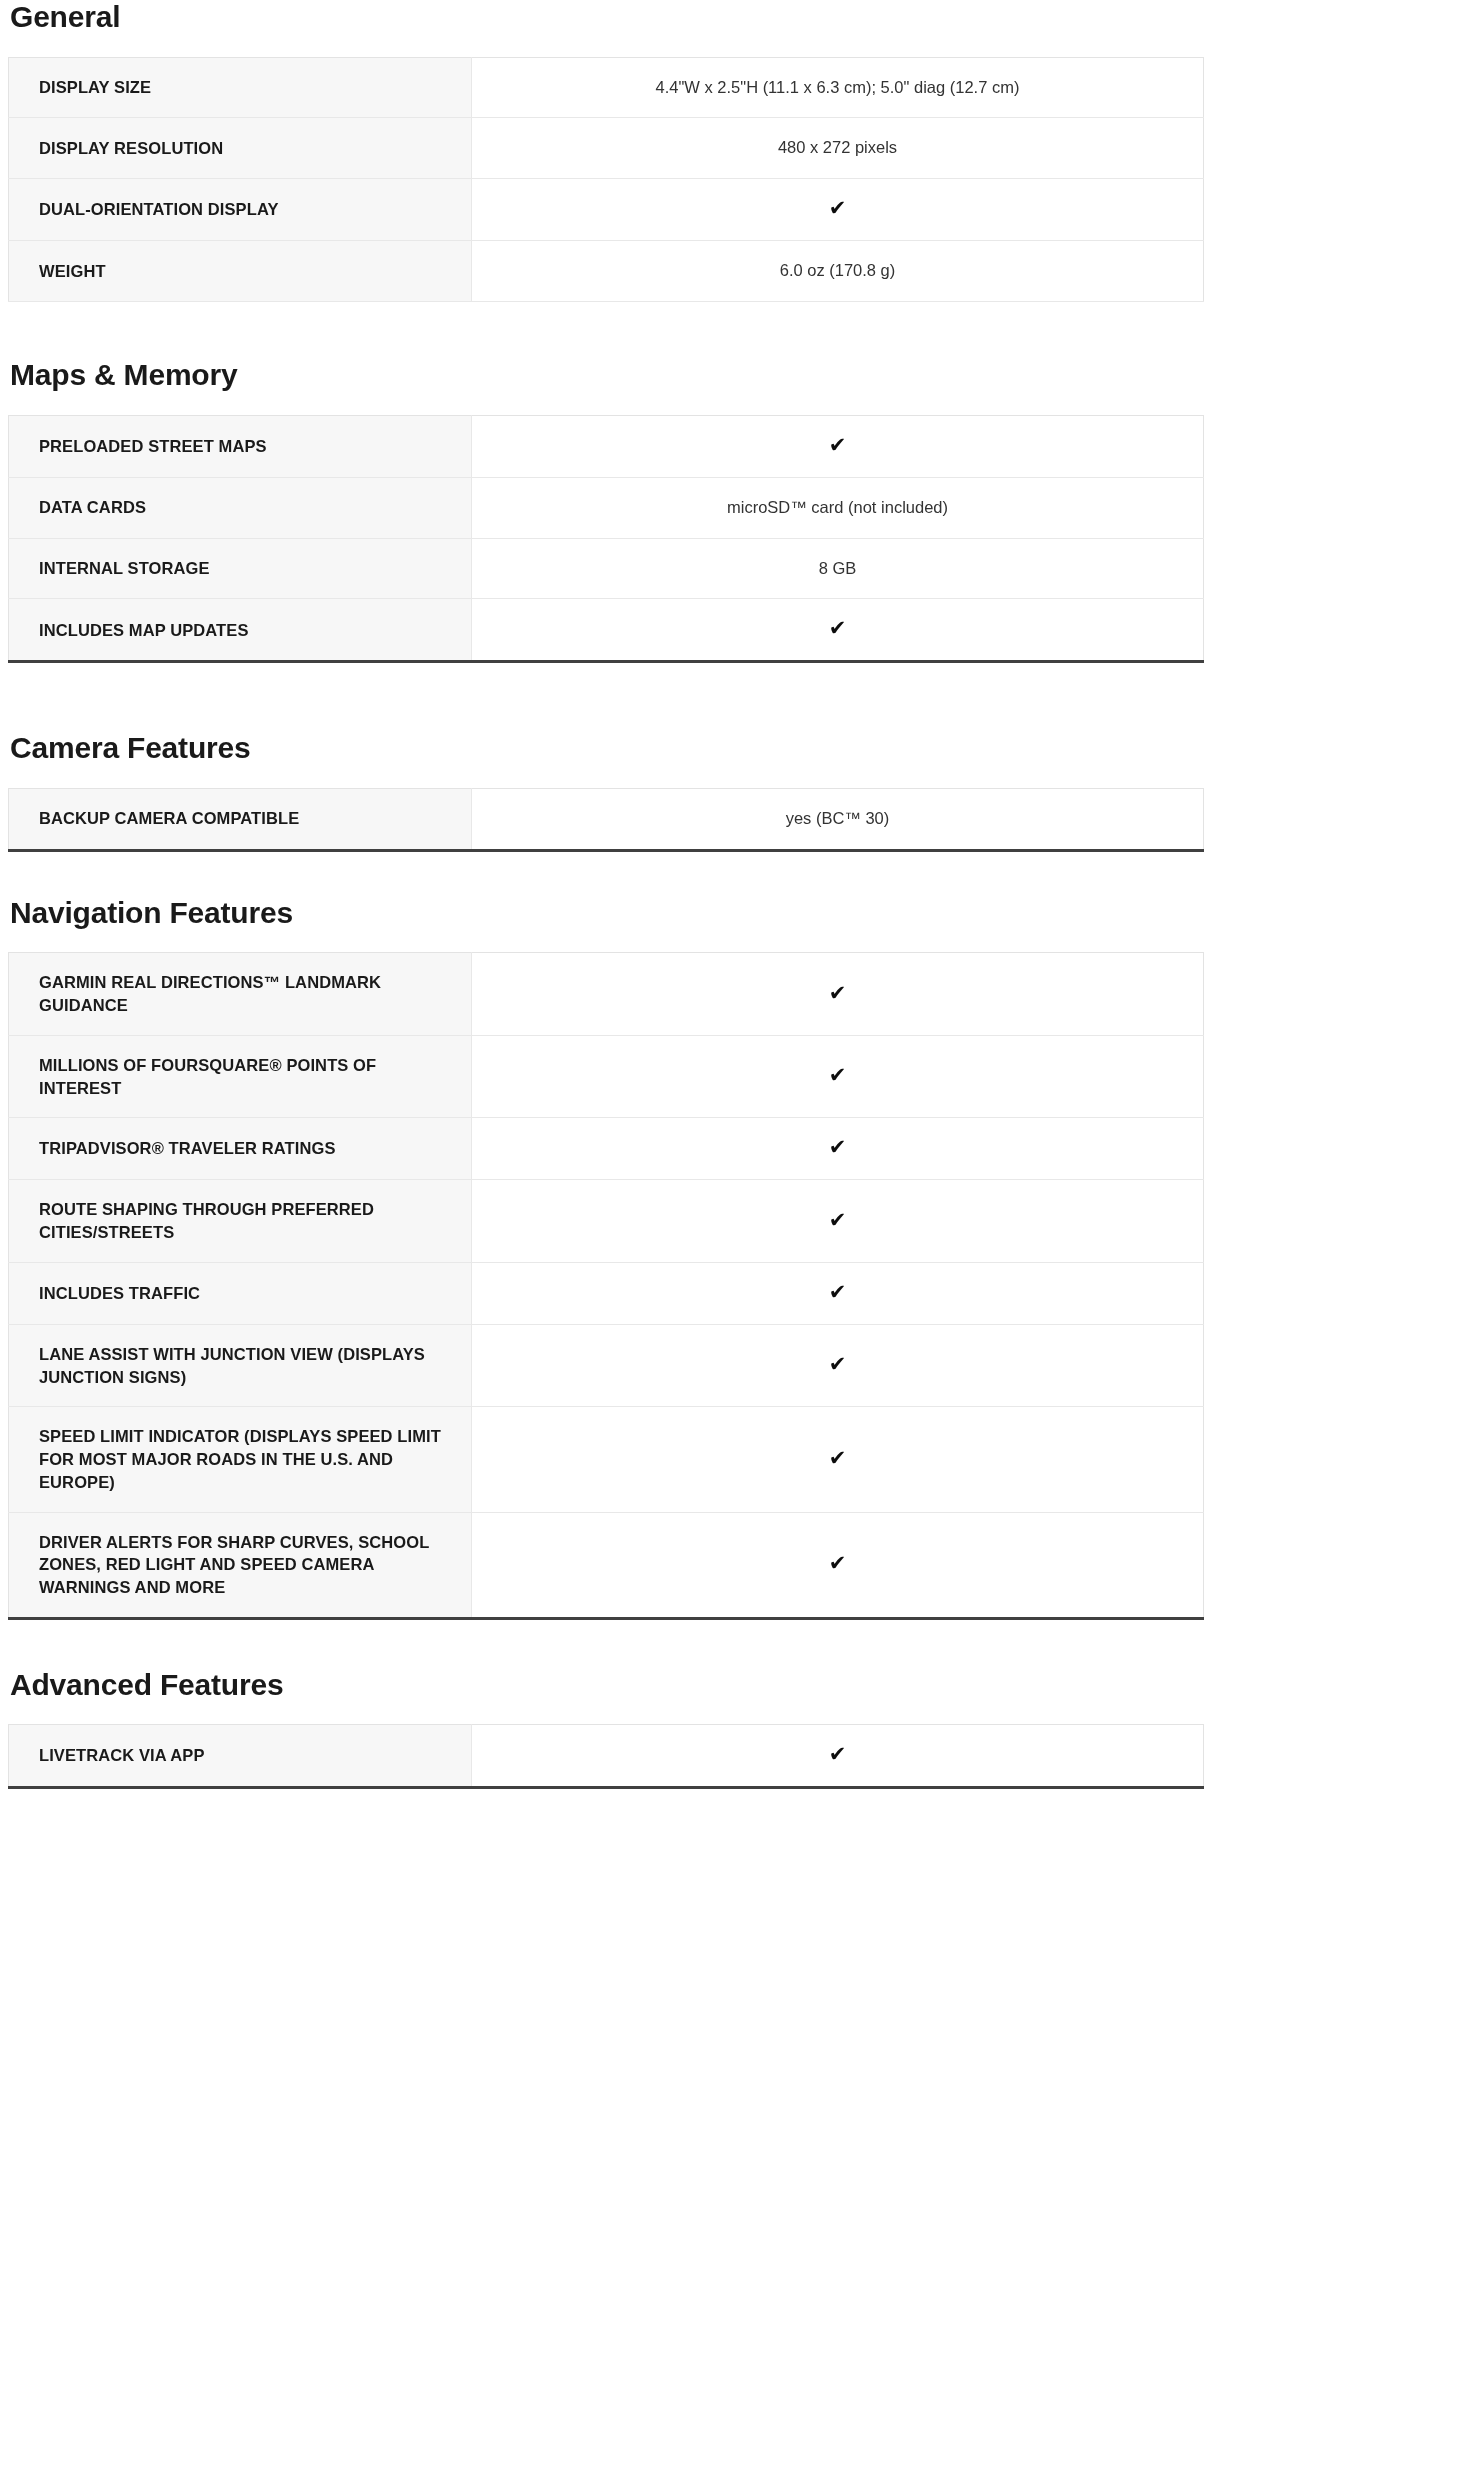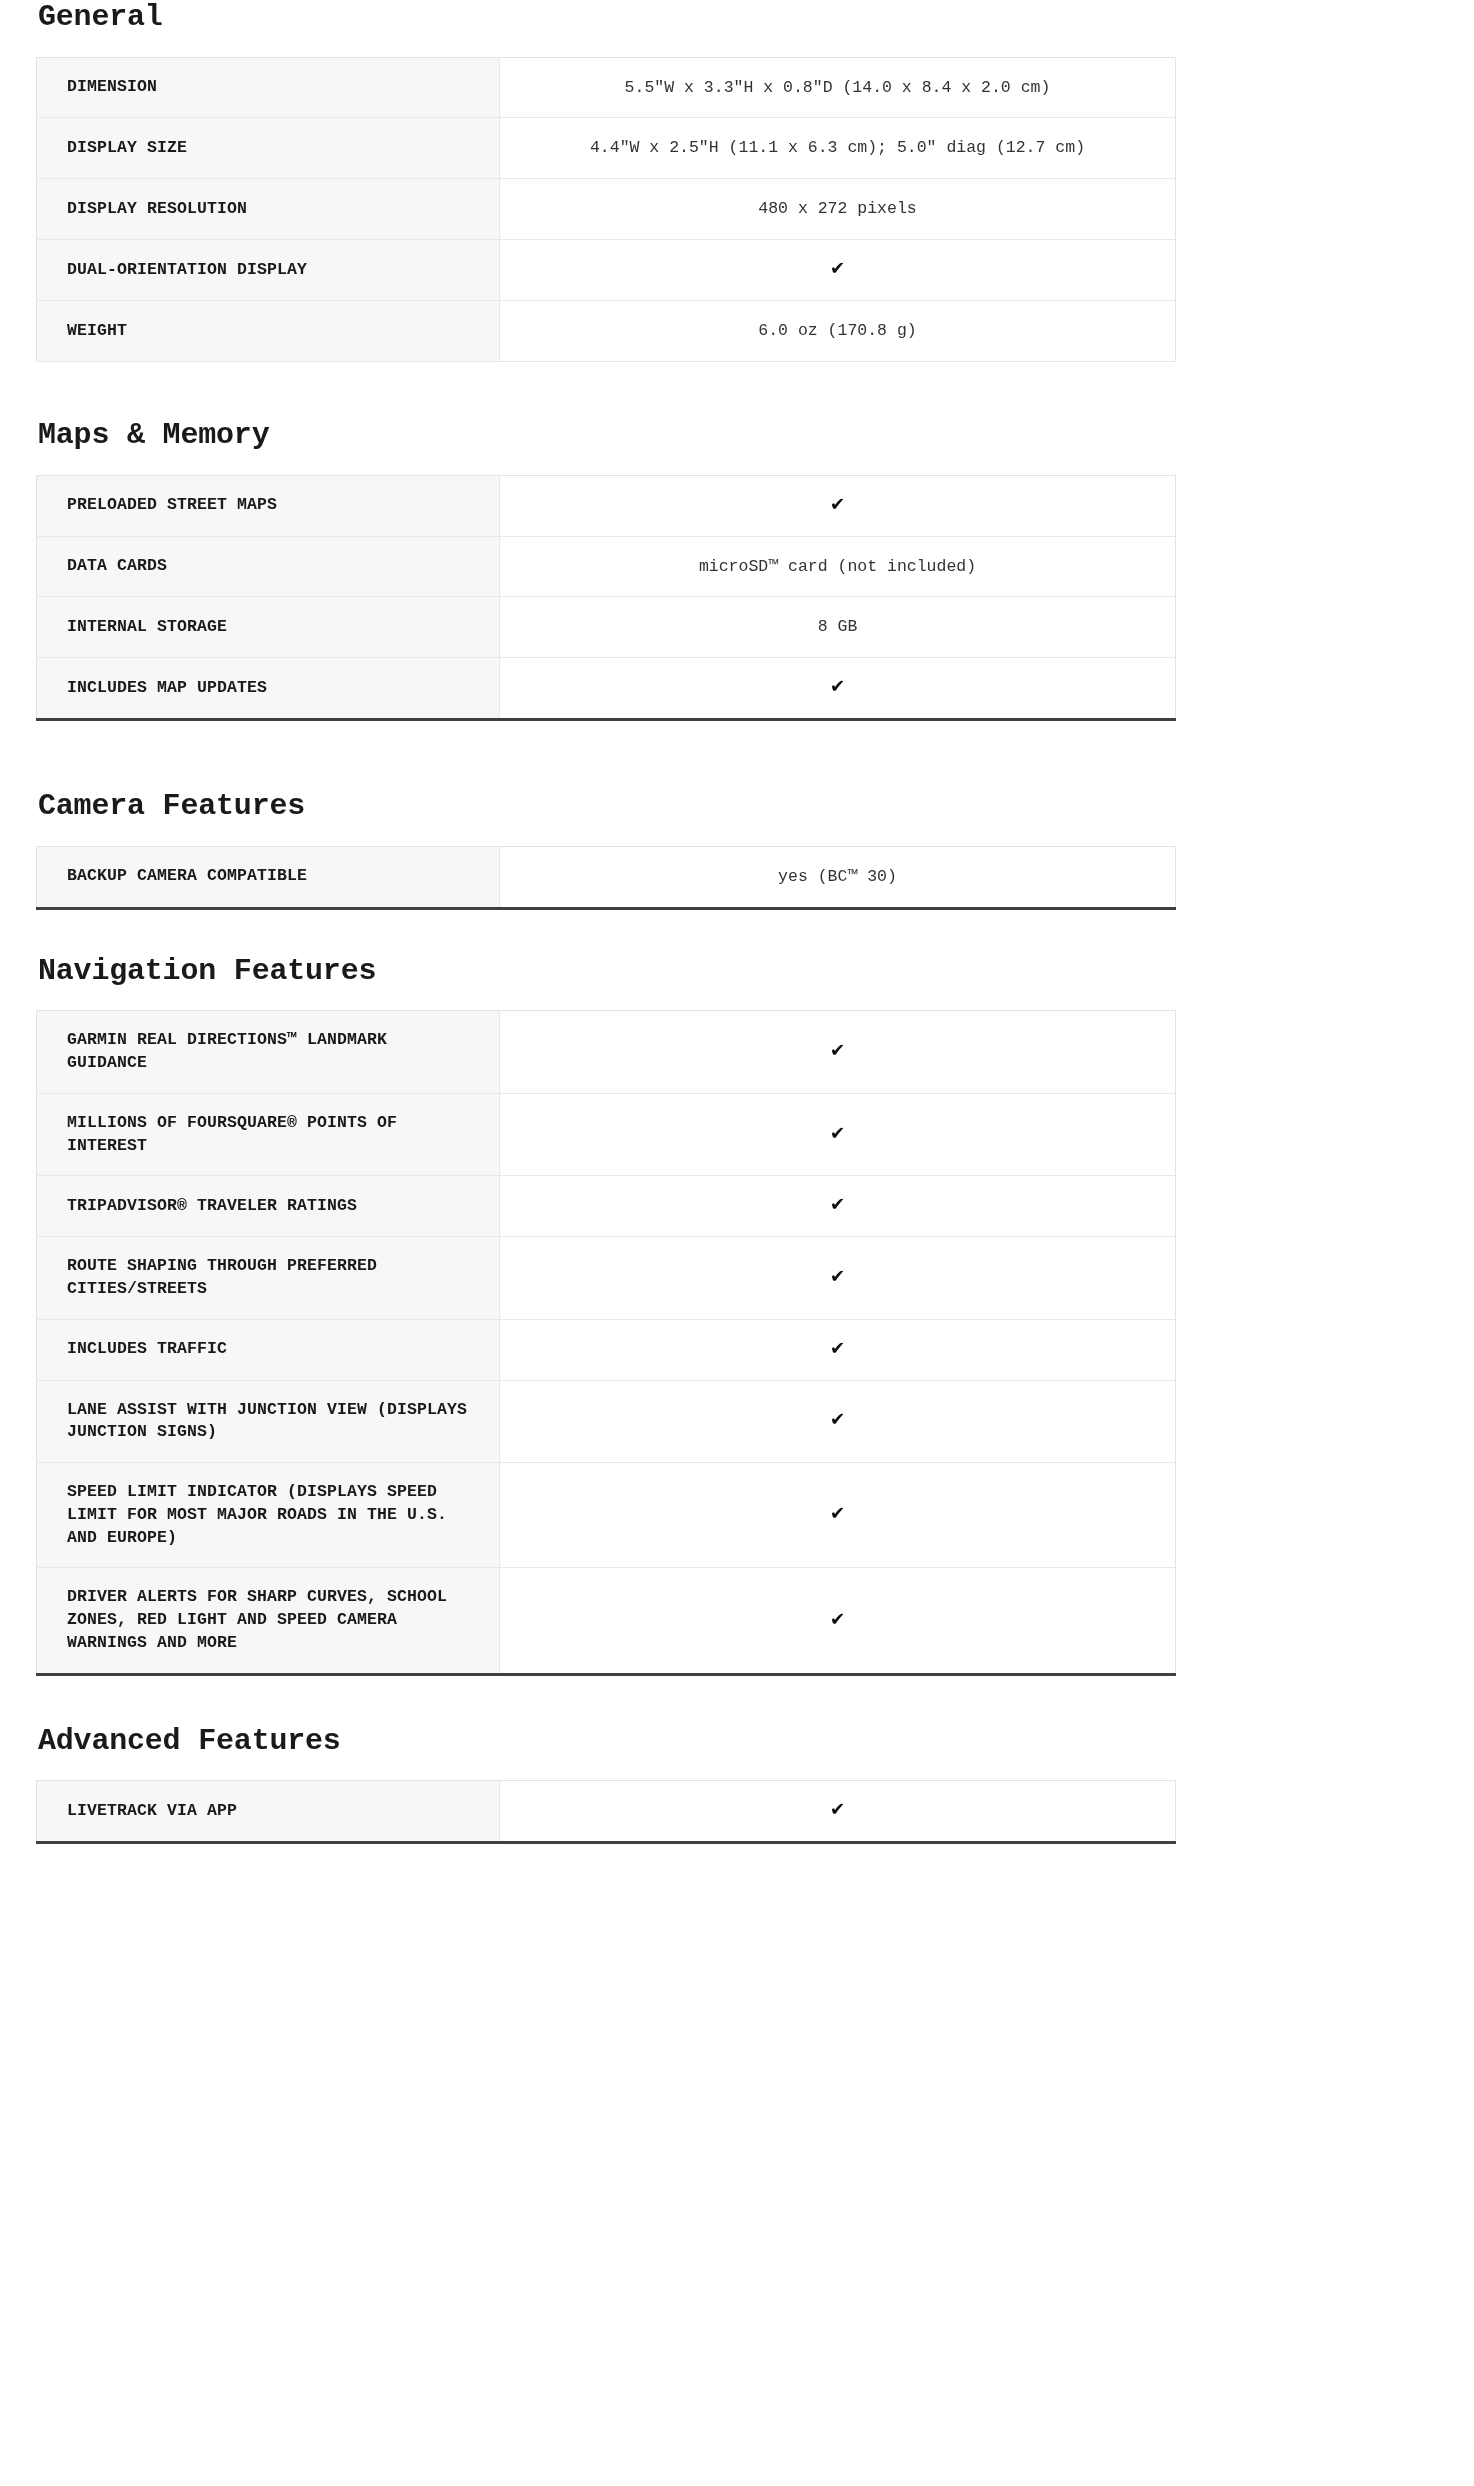--- a/index.html
+++ b/index.html
@@ -9,22 +9,21 @@
     background: #ffffff;
     font-family: "Liberation Sans", sans-serif;
   }
   body {
     width: 1474px;
     min-height: 2486px;
     position: relative;
   }
   .page {
     width: 1212px;
-    padding: 0 36px;
-    font-family: Liberation Mono, monospace;
+    padding: 0 8px;
   }
   .section {
     margin-bottom: 38px;
   }
   .section-title {
     font-size: 30px;
     font-weight: bold;
     color: #1a1a1a;
     letter-spacing: -0.2px;
     margin: 0 0 22px 2px;
@@ -89,24 +88,20 @@
 </head>
 <body>
 
 <div class="page">
 
   <div class="section general">
     <h2 class="section-title">General</h2>
     <table class="spec-table">
       <tbody>
         <tr>
-          <td class="label-cell">DIMENSION</td>
-          <td class="value-cell">5.5"W x 3.3"H x 0.8"D (14.0 x 8.4 x 2.0 cm)</td>
-        </tr>
-        <tr>
           <td class="label-cell">DISPLAY SIZE</td>
           <td class="value-cell">4.4"W x 2.5"H (11.1 x 6.3 cm); 5.0" diag (12.7 cm)</td>
         </tr>
         <tr>
           <td class="label-cell">DISPLAY RESOLUTION</td>
           <td class="value-cell">480 x 272 pixels</td>
         </tr>
         <tr>
           <td class="label-cell">DUAL-ORIENTATION DISPLAY</td>
           <td class="value-cell"><span class="check">✔</span></td>

